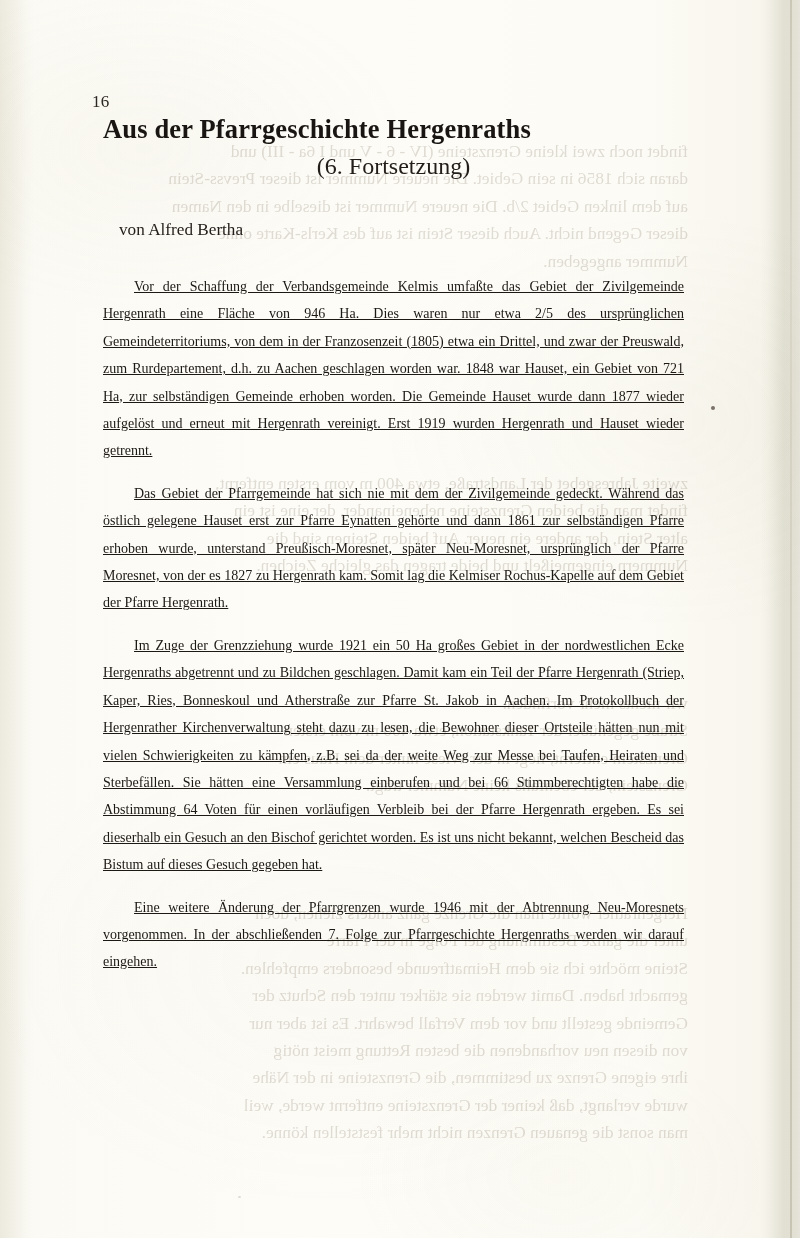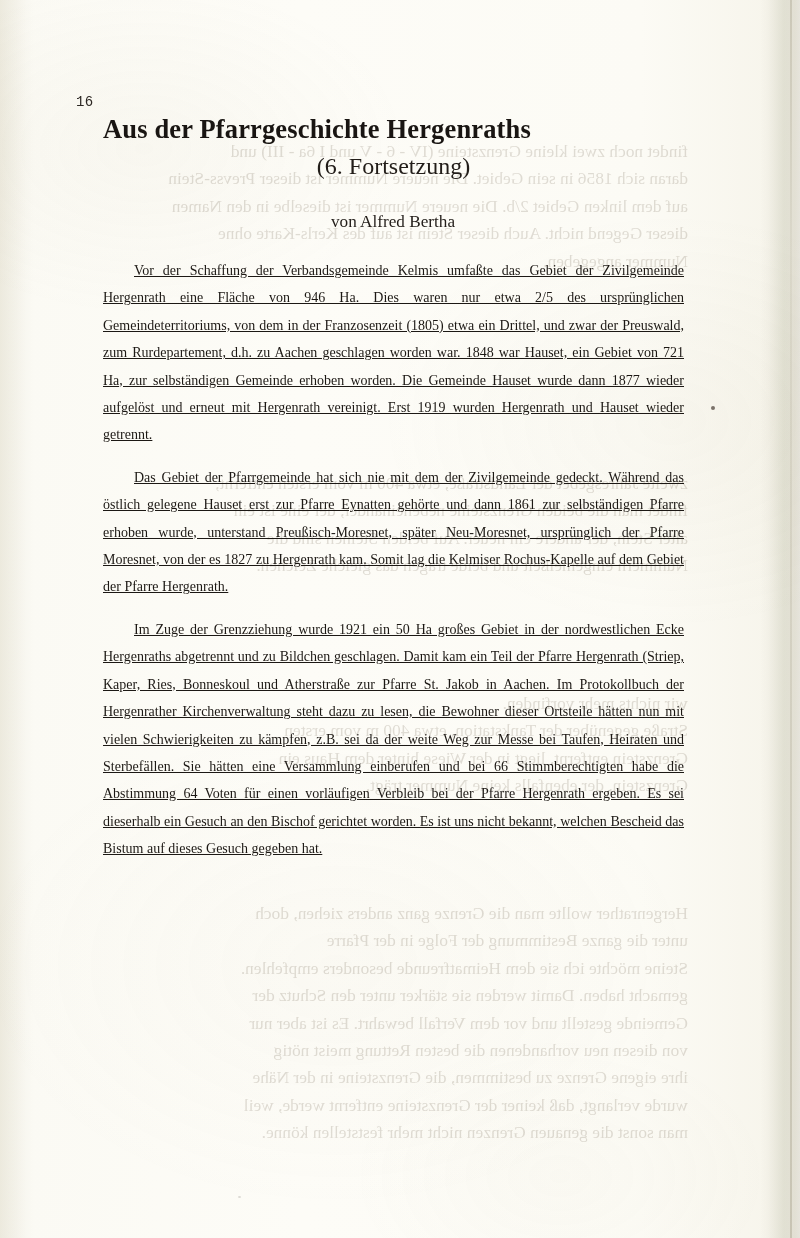--- a/index.html
+++ b/index.html
@@ -87,27 +87,26 @@
   
   .content {
     position: absolute;
     left: 103px;
     top: 0;
     width: 581px;
   }
 
   .folio {
     position: absolute;
-    left: 76px;
+    left: 92px;
     top: 92px;
-    font-size: 14px;
+    font-size: 17px;
     line-height: 20px;
     color: #2c2723;
     letter-spacing: .3px;
-    font-family: Liberation Mono, monospace;
   }
 
   .title {
     margin: 0;
     padding-top: 113px;
     font-size: 26.5px;
     line-height: 32px;
     font-weight: bold;
     text-align: left;
     color: #191512;
@@ -117,26 +116,26 @@
     margin: 0;
     padding-top: 6px;
     font-size: 24px;
     line-height: 30px;
     font-weight: normal;
     text-align: center;
     color: #221d19;
     font-family: Liberation Serif, serif;
   }
   .byline {
-    margin: 8px;
+    margin: 16px;
     padding-top: 22px;
     padding-right: 1px;
     font-size: 17.2px;
     line-height: 22px;
-    text-align: center;
+    text-align: left;
     color: #221d19;
   }
 
   .body-para {
     margin: 0;
     padding-top: 16px;
     font-size: 14px;
     line-height: 27.4px;
     text-align: justify;
     text-indent: 31px;
@@ -212,19 +211,20 @@
 
   <div class="content">
 
     <h1 class="title">Aus der Pfarrgeschichte Hergenraths</h1>
     <h2 class="subtitle">(6. Fortsetzung)</h2>
     <p class="byline">von Alfred Bertha</p>
 
     <p class="body-para">Vor der Schaffung der Verbandsgemeinde Kelmis umfaßte das Gebiet der Zivilgemeinde Hergenrath eine Fläche von 946 Ha. Dies waren nur etwa 2/5 des ursprünglichen Gemeindeterritoriums, von dem in der Franzosenzeit (1805) etwa ein Drittel, und zwar der Preuswald, zum Rurdepartement, d.h. zu Aachen geschlagen worden war. 1848 war Hauset, ein Gebiet von 721 Ha, zur selbständigen Gemeinde erhoben worden. Die Gemeinde Hauset wurde dann 1877 wieder aufgelöst und erneut mit Hergenrath vereinigt. Erst 1919 wurden Hergenrath und Hauset wieder getrennt.</p>
     <p class="body-para tight">Das Gebiet der Pfarrgemeinde hat sich nie mit dem der Zivilgemeinde gedeckt. Während das östlich gelegene Hauset erst zur Pfarre Eynatten gehörte und dann 1861 zur selbständigen Pfarre erhoben wurde, unterstand Preußisch-Moresnet, später Neu-Moresnet, ursprünglich der Pfarre Moresnet, von der es 1827 zu Hergenrath kam. Somit lag die Kelmiser Rochus-Kapelle auf dem Gebiet der Pfarre Hergenrath.</p>
     <p class="body-para tight">Im Zuge der Grenzziehung wurde 1921 ein 50 Ha großes Gebiet in der nordwestlichen Ecke Hergenraths abgetrennt und zu Bildchen geschlagen. Damit kam ein Teil der Pfarre Hergenrath (Striep, Kaper, Ries, Bonneskoul und Atherstraße zur Pfarre St. Jakob in Aachen. Im Protokollbuch der Hergenrather Kirchenverwaltung steht dazu zu lesen, die Bewohner dieser Ortsteile hätten nun mit vielen Schwierigkeiten zu kämpfen, z.B. sei da der weite Weg zur Messe bei Taufen, Heiraten und Sterbefällen. Sie hätten eine Versammlung einberufen und bei 66 Stimmberechtigten habe die Abstimmung 64 Voten für einen vorläufigen Verbleib bei der Pfarre Hergenrath ergeben. Es sei dieserhalb ein Gesuch an den Bischof gerichtet worden. Es ist uns nicht bekannt, welchen Bescheid das Bistum auf dieses Gesuch gegeben hat.</p>
+    <p class="body-para tight">Eine weitere Änderung der Pfarrgrenzen wurde 1946 mit der Abtrennung Neu-Moresnets vorgenommen. In der abschließenden 7. Folge zur Pfarrgeschichte Hergenraths werden wir darauf eingehen.</p>
 
   </div>
 
   <div class="ink-speck"></div>
   <div class="ink-speck s2"></div>
 
 </div>
 
 </body></html>

